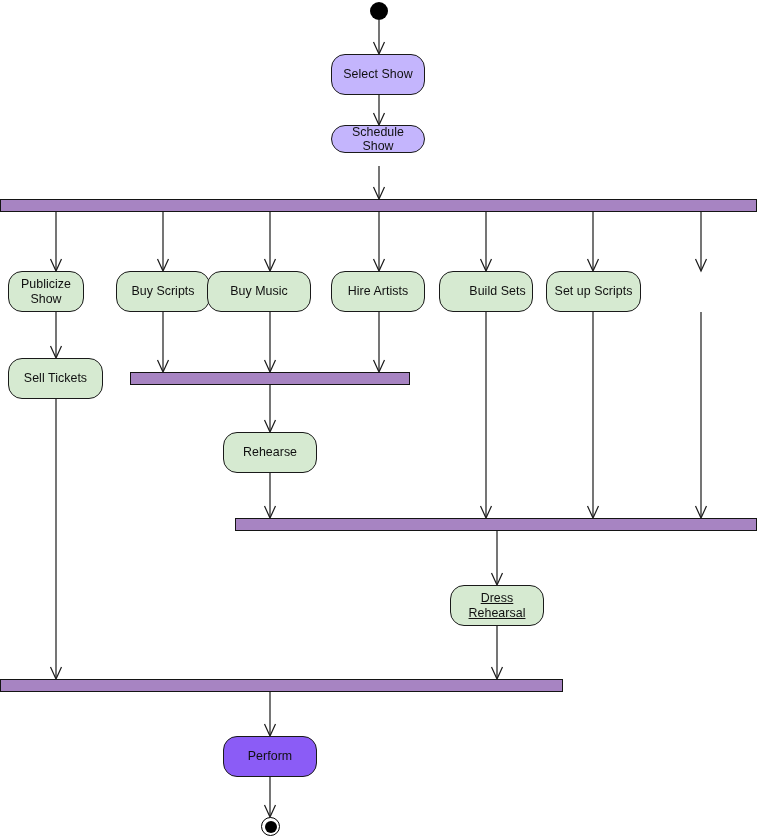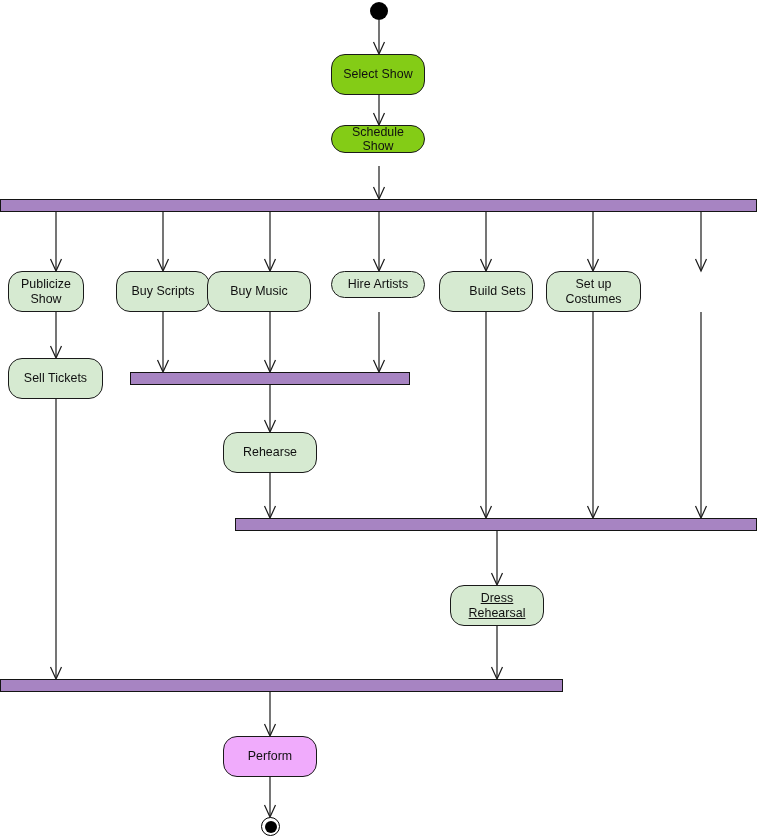--- a/index.html
+++ b/index.html
@@ -35,23 +35,23 @@
     justify-content: center;
     text-align: center;
     border: 1.3px solid #1a1a1a;
     border-radius: 14px;
     font-size: 12.4px;
     line-height: 14.5px;
     color: #101010;
     letter-spacing: 0.05px;
     padding: 0 5px;
   }
-  .node.start-type   { background: #84cc16; }
+  .node.start-type   { background: #c4b5fd; }
   .node.action-type  { background: #d6ead1; }
-  .node.final-type   { background: #f0abfc; }
+  .node.final-type   { background: #8b5cf6; }
   .node .node-label { display: block; white-space: pre-line; }
 
   .bar {
     position: absolute;
     box-sizing: border-box;
     background: #a784c2;
     border: 1.3px solid #141414;
   }
   .terminal {
     position: absolute;
@@ -185,28 +185,28 @@
     <div class="node action-type" style="left: 8px; top: 271px; width: 76px; height: 41px; border-radius: 14px;">
       <span class="node-label">Publicize
 Show</span>
     </div>
     <div class="node action-type" style="left: 116px; top: 271px; width: 94px; height: 41px; justify-content: center;">
       <span class="node-label">Buy Scripts</span>
     </div>
     <div class="node action-type" style="left: 207px; top: 271px; width: 104px; height: 41px;">
       <span class="node-label">Buy Music</span>
     </div>
-    <div class="node action-type" style="left: 331px; top: 271px; width: 94px; height: 27px;">
+    <div class="node action-type" style="left: 331px; top: 271px; width: 94px; height: 41px;">
       <span class="node-label">Hire Artists</span>
     </div>
     <div class="node action-type" style="left: 439px; top: 271px; width: 94px; height: 41px; padding-left: 28px;">
       <span class="node-label">Build Sets</span>
     </div>
     <div class="node action-type" style="left: 546px; top: 271px; width: 95px; height: 41px;">
-      <span class="node-label">Set up Costumes</span>
+      <span class="node-label">Set up Scripts</span>
     </div>
     <div class="node action-type" style="left: 223px; top: 432px; width: 94px; height: 41px;">
       <span class="node-label">Rehearse</span>
     </div>
     <div class="node action-type" style="left: 8px; top: 358px; width: 95px; height: 41px;">
       <span class="node-label">Sell Tickets</span>
     </div>
     <div class="node action-type" style="left: 450px; top: 585px; width: 94px; height: 41px; text-decoration: underline;">
       <span class="node-label">Dress
 Rehearsal</span>

